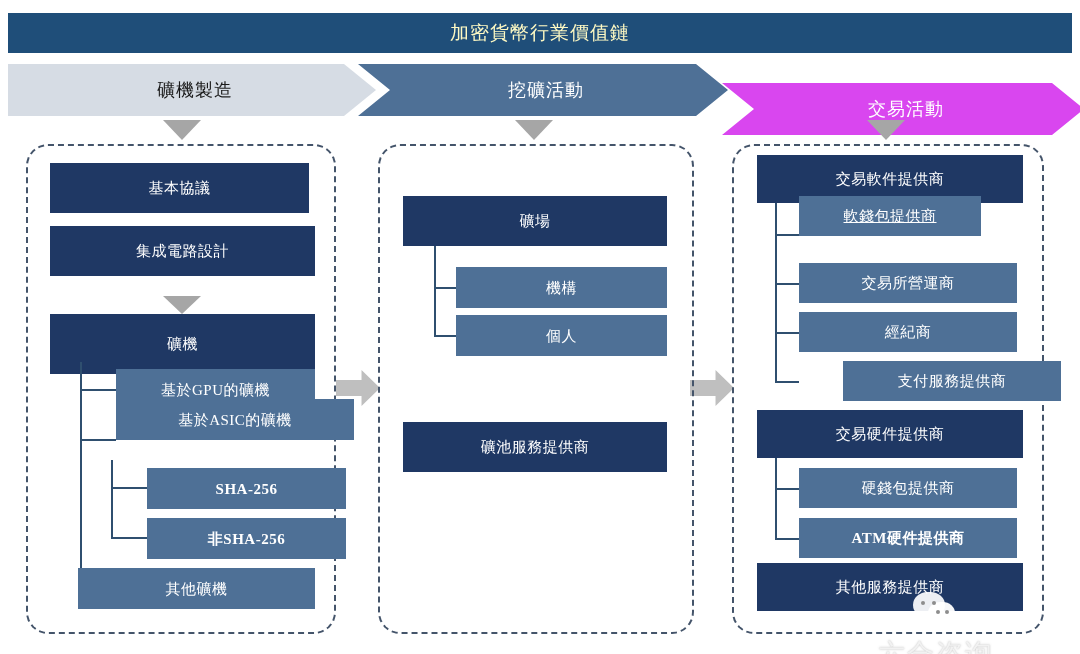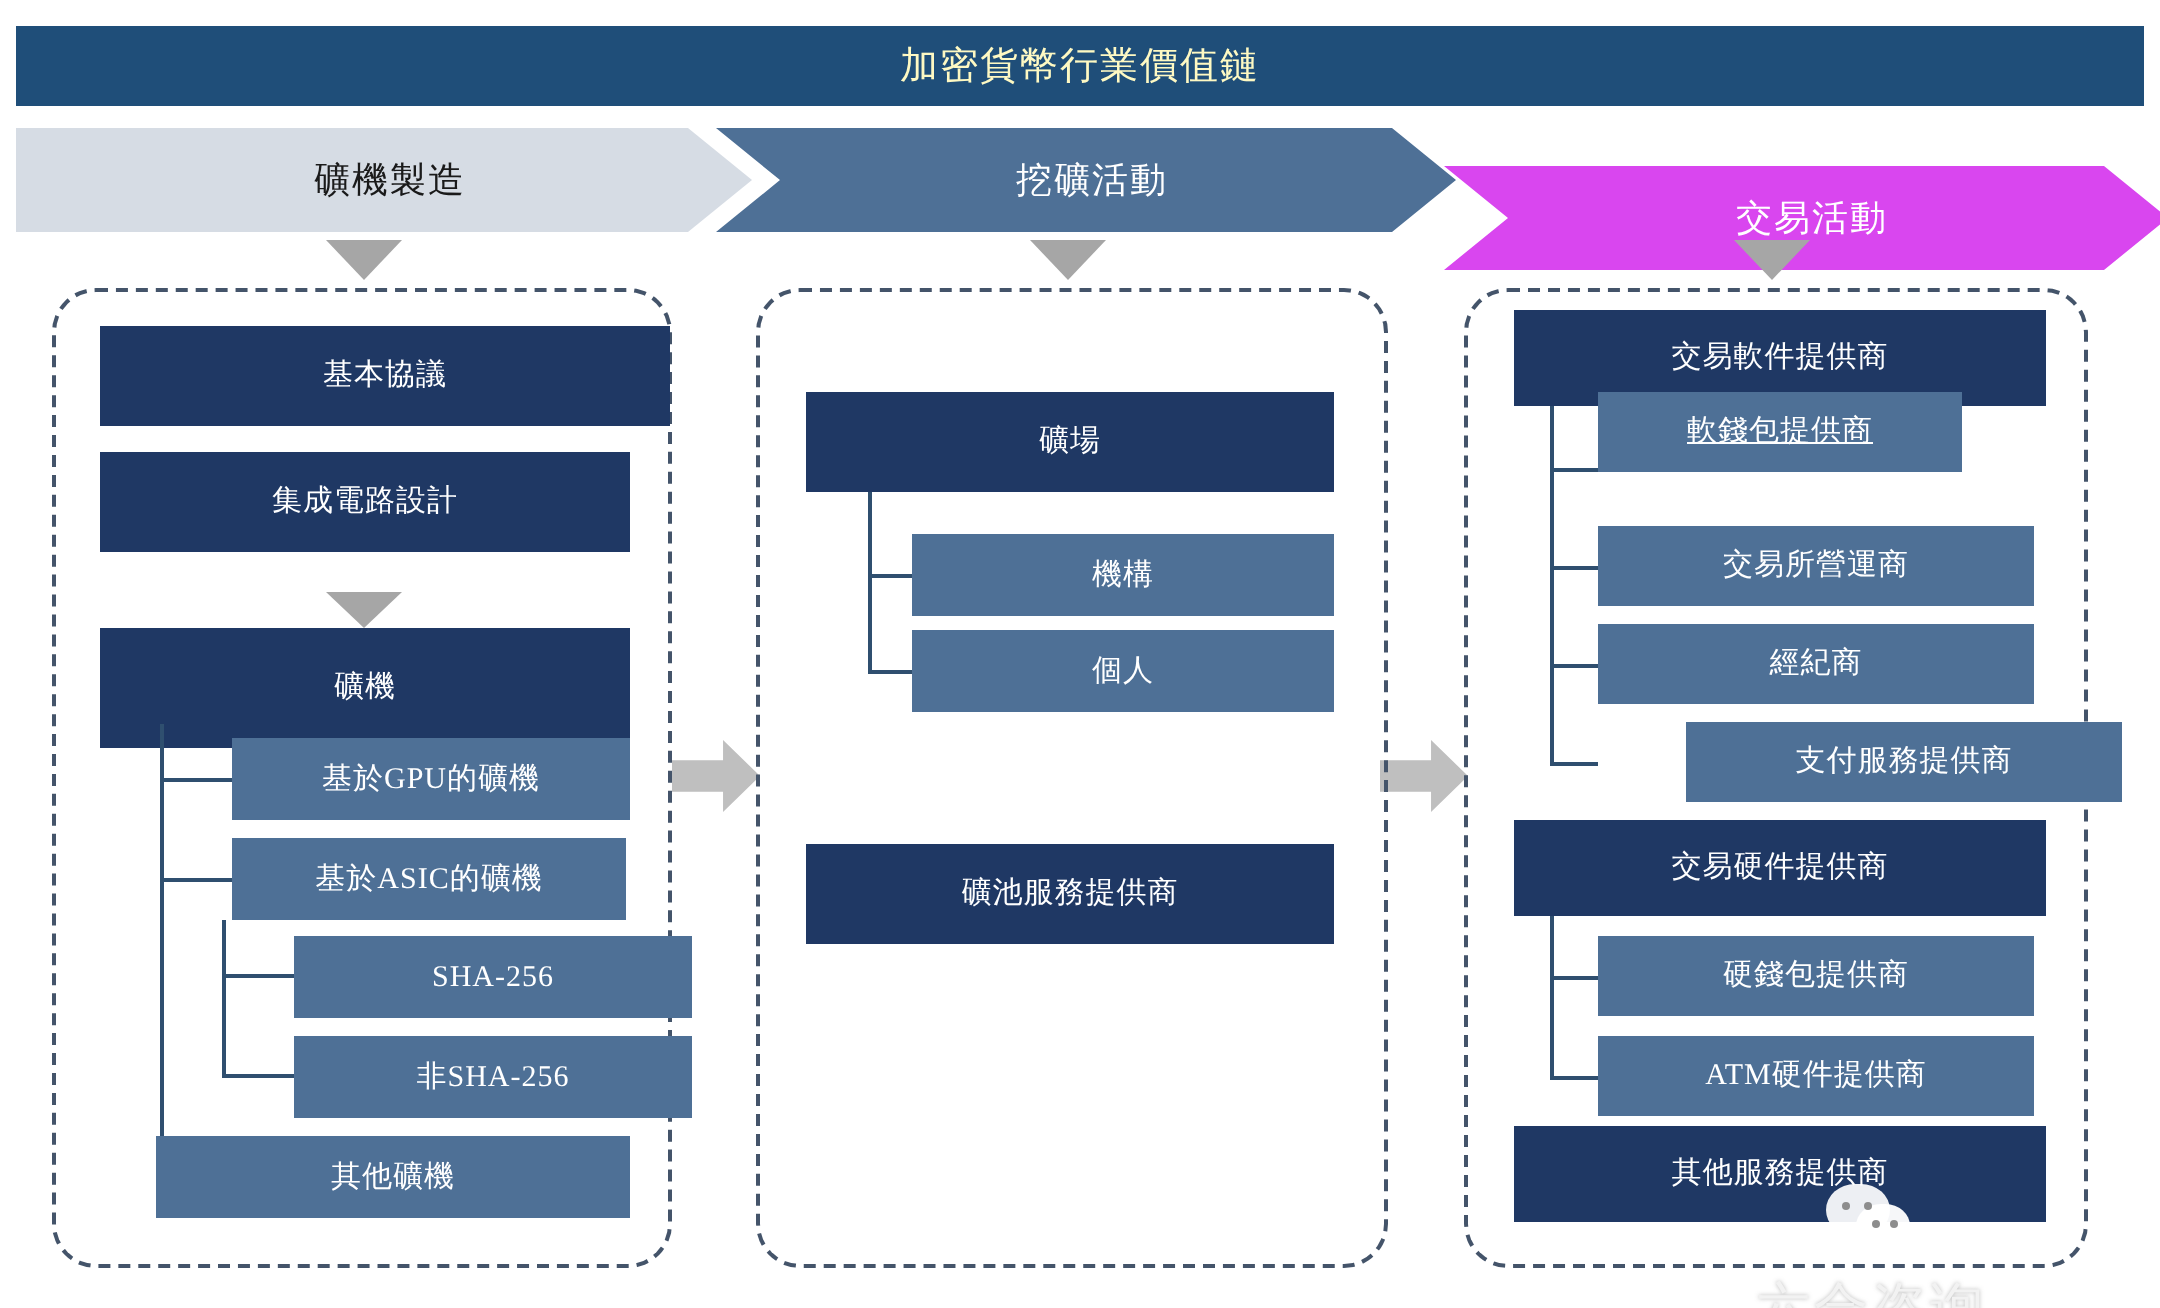--- a/index.html
+++ b/index.html
@@ -78,21 +78,21 @@
     display:flex;align-items:center;justify-content:center;
     color:#ffffff;
     font-size:15px;
     letter-spacing:0.5px;
     text-align:center;
     line-height:1.2;
     box-sizing:border-box;
   }
   .dark{background:#1f3864;}
   .mid{background:#4e7096;}
-  .bold{font-weight:normal;}
+  .bold{font-weight:bold;}
 
   
   .vline{position:absolute;width:2px;background:#2f4f6f;}
   .hline{position:absolute;height:2px;background:#2f4f6f;}
 
   
   .watermark{
     position:absolute;left:878px;top:592px;
     display:flex;align-items:center;gap:8px;
     pointer-events:none;
@@ -150,34 +150,34 @@
 
   <div class="down-arrow da-1"></div>
   <div class="down-arrow da-2"></div>
   <div class="down-arrow da-3"></div>
 
   <div class="h-arrow ha-1"></div>
   <div class="h-arrow ha-2"></div>
 
   <div class="panel panel-1"></div>
 
-  <div class="box dark" style="left:50px;top:163px;width:285px;height:50px;">基本協議</div>
+  <div class="box dark" style="left:50px;top:163px;width:259px;height:50px;">基本協議</div>
   <div class="box dark" style="left:50px;top:226px;width:265px;height:50px;">集成電路設計</div>
 
   <div class="inner-arrow"></div>
 
   <div class="box dark" style="left:50px;top:314px;width:265px;height:60px;">礦機</div>
 
   <div class="vline" style="left:80px;top:362px;height:228px;"></div>
   <div class="hline" style="left:80px;top:389px;width:36px;"></div>
   <div class="hline" style="left:80px;top:439px;width:36px;"></div>
   <div class="hline" style="left:80px;top:589px;width:36px;"></div>
 
   <div class="box mid" style="left:116px;top:369px;width:199px;height:41px;">基於GPU的礦機</div>
-  <div class="box mid" style="left:116px;top:419px;width:197px;height:41px;">基於ASIC的礦機</div>
+  <div class="box mid" style="left:116px;top:399px;width:238px;height:41px;">基於ASIC的礦機</div>
 
   <div class="vline" style="left:111px;top:460px;height:78px;"></div>
   <div class="hline" style="left:111px;top:487px;width:36px;"></div>
   <div class="hline" style="left:111px;top:537px;width:36px;"></div>
 
   <div class="box mid bold" style="left:147px;top:468px;width:199px;height:41px;">SHA-256</div>
   <div class="box mid bold" style="left:147px;top:518px;width:199px;height:41px;">非SHA-256</div>
 
   <div class="box mid" style="left:78px;top:568px;width:237px;height:41px;">其他礦機</div>
 

